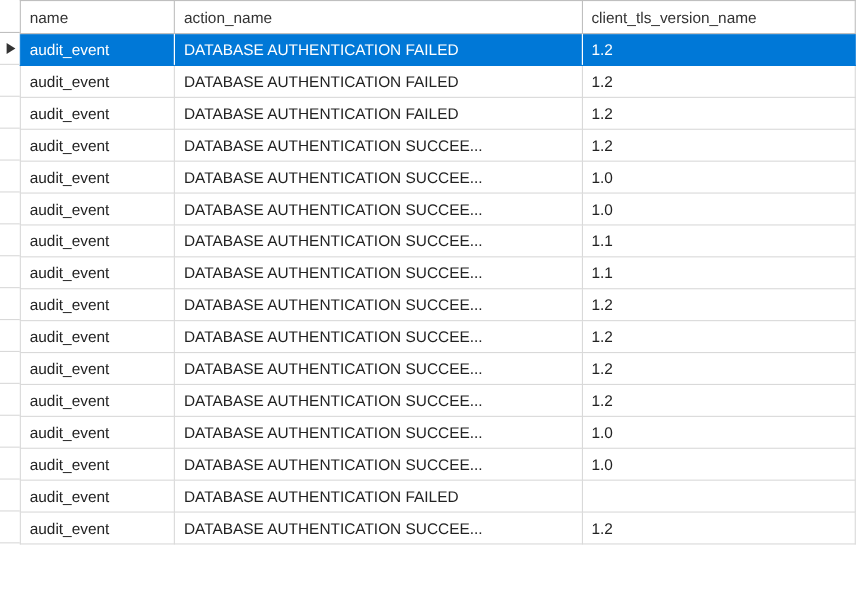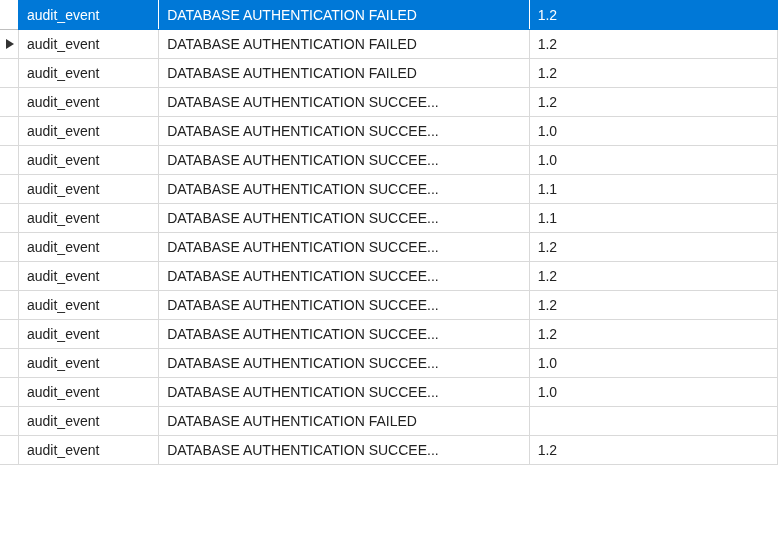--- a/index.html
+++ b/index.html
@@ -100,20 +100,25 @@
       <div class="gutter-cell"></div>
       <div class="gutter-cell"></div>
       <div class="gutter-cell"></div>
       <div class="gutter-cell"></div>
       <div class="gutter-cell"></div>
       <div class="gutter-cell"></div>
       <div class="gutter-cell"></div>
     </div>
 
   <div class="grid">
+    <div class="row header">
+      <div class="cell col-name">name</div>
+      <div class="cell col-action">action_name</div>
+      <div class="cell col-tls">client_tls_version_name</div>
+    </div>
 
   <div class="row selected">
         <div class="cell col-name">audit_event</div>
         <div class="cell col-action">DATABASE AUTHENTICATION FAILED</div>
         <div class="cell col-tls">1.2</div>
       </div>
       <div class="row">
         <div class="cell col-name">audit_event</div>
         <div class="cell col-action">DATABASE AUTHENTICATION FAILED</div>
         <div class="cell col-tls">1.2</div>

